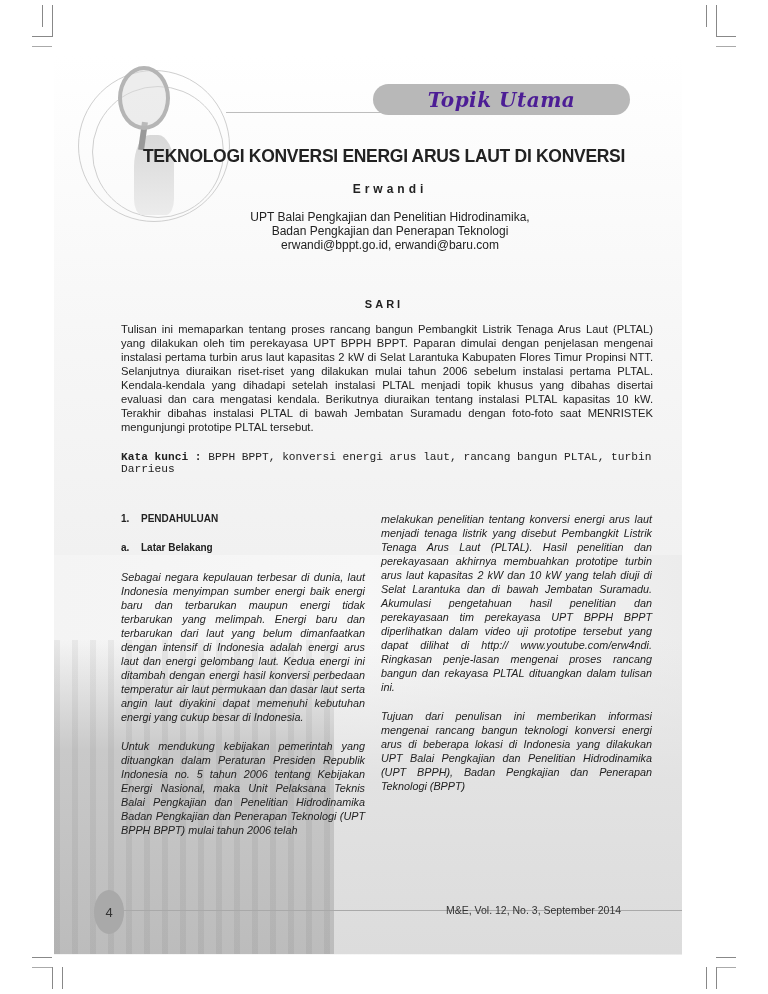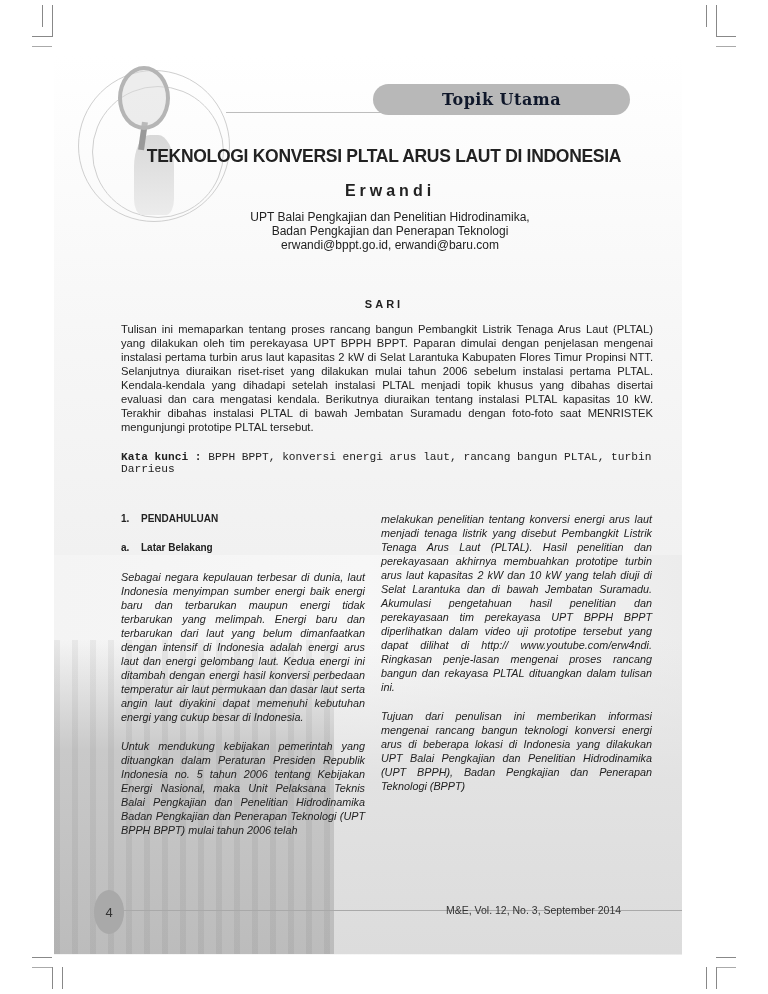--- a/index.html
+++ b/index.html
@@ -51,30 +51,30 @@
   }
   .header-line {
     position:absolute; left:226px; top:112px; width:158px; height:1px; background:#bdbdbd;
   }
   .topic-badge {
     position:absolute; left:373px; top:84px; width:257px; height:31px;
     border-radius:16px; background:#b8b8b8;
     display:flex; align-items:center; justify-content:center;
   }
   .topic-badge span {
-    font-family:"DejaVu Serif", serif; font-weight:bold;
-    font-size:16px; color:#0f172a; letter-spacing:0.5px;
+    font-family:"DejaVu Serif", serif; font-style:italic; font-weight:bold;
+    font-size:20px; color:#4c1d95; letter-spacing:0.5px;
   }
   .title {
     position:absolute; left:0; right:0; top:146px; text-align:center;
     font-weight:bold; font-size:17.5px; color:#222; letter-spacing:-0.3px;
   }
   .author {
     position:absolute; left:0; right:0; top:182px; text-align:center;
-    font-weight:bold; font-size:16px; letter-spacing:4px; padding-left:12px;
+    font-weight:bold; font-size:12px; letter-spacing:4px; padding-left:12px;
   }
   .affil {
     position:absolute; left:0; right:0; top:210px; text-align:center;
     font-size:12px; line-height:14px; padding-left:12px;
   }
   .sari-title {
     position:absolute; left:0; right:0; top:298px; text-align:center;
     font-weight:bold; font-size:11px; letter-spacing:3px; 
   }
   .abstract {
@@ -136,21 +136,21 @@
 <div class="deco-circle" style="left:92px;top:86px;width:130px;height:130px;"></div>
 <div class="hand"></div>
 <div class="magnifier-handle"></div>
 <div class="magnifier-lens"></div>
 
 <div class="header-line"></div>
 <div class="topic-badge">
   <span>Topik Utama</span>
 </div>
 
-<div class="title">TEKNOLOGI  KONVERSI PLTAL ARUS LAUT DI INDONESIA</div>
+<div class="title">TEKNOLOGI  KONVERSI ENERGI ARUS LAUT DI KONVERSI</div>
 <div class="author">Erwandi</div>
 <div class="affil">
   <div>UPT Balai Pengkajian dan Penelitian Hidrodinamika,</div>
   <div>Badan Pengkajian dan Penerapan Teknologi</div>
   <div>erwandi@bppt.go.id, erwandi@baru.com</div>
 </div>
 
 <div class="sari-title">SARI</div>
 <div class="abstract">Tulisan ini memaparkan tentang proses rancang bangun Pembangkit Listrik Tenaga Arus Laut (PLTAL) yang dilakukan oleh tim perekayasa UPT BPPH BPPT. Paparan dimulai dengan penjelasan mengenai instalasi pertama turbin arus laut kapasitas 2 kW di Selat Larantuka Kabupaten Flores Timur Propinsi NTT. Selanjutnya diuraikan riset-riset yang dilakukan mulai tahun 2006 sebelum instalasi pertama PLTAL. Kendala-kendala yang dihadapi setelah instalasi PLTAL menjadi topik khusus yang dibahas disertai evaluasi dan cara mengatasi kendala. Berikutnya diuraikan tentang instalasi PLTAL kapasitas 10 kW. Terakhir dibahas instalasi PLTAL di bawah Jembatan Suramadu dengan foto-foto saat MENRISTEK mengunjungi prototipe PLTAL tersebut.</div>
 <div class="keywords">

